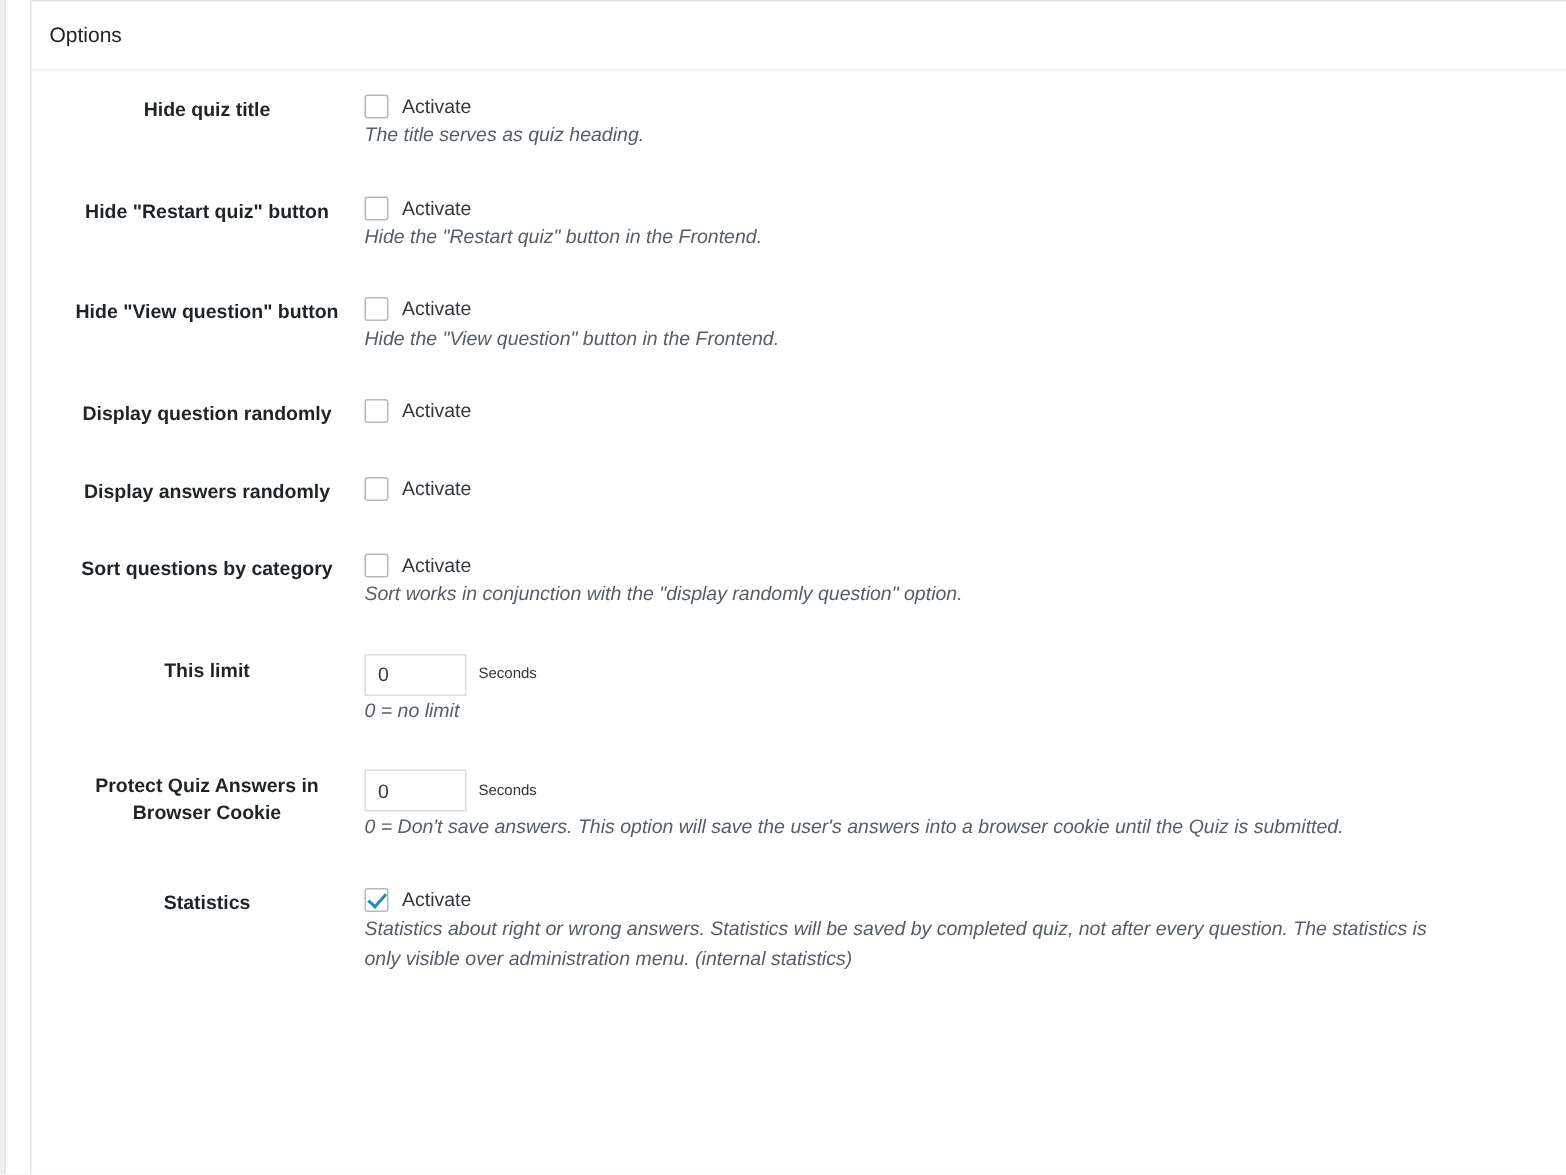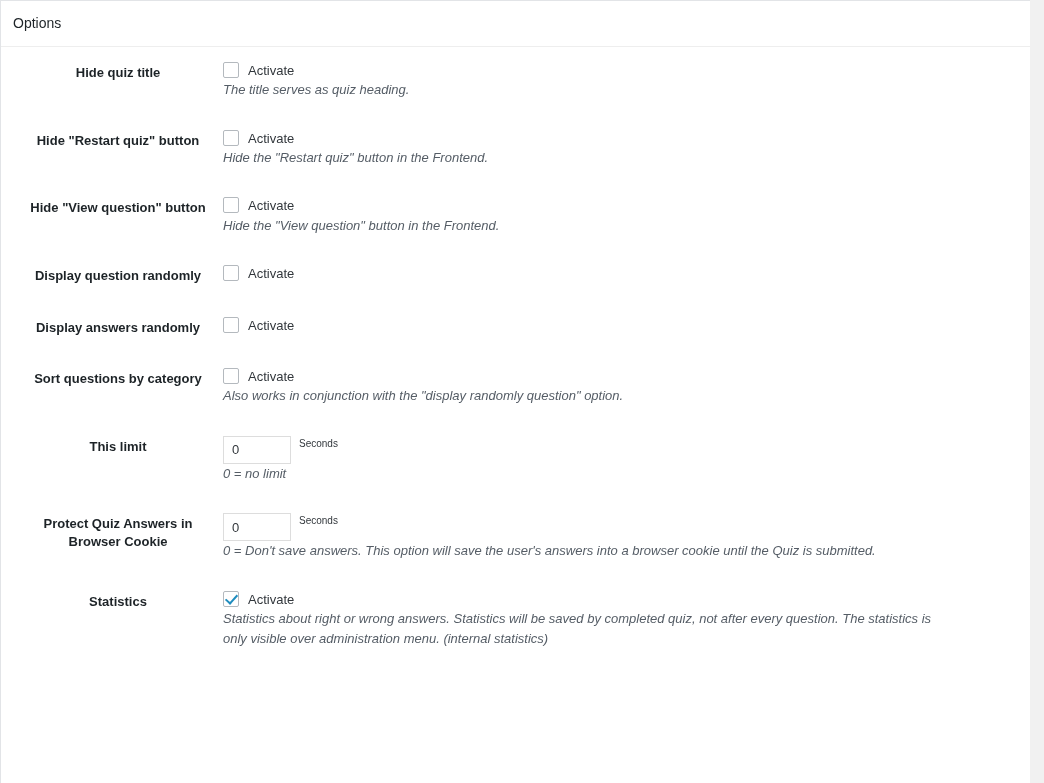--- a/index.html
+++ b/index.html
@@ -17,20 +17,21 @@
     color: #32373c;
     overflow: hidden;
   }
 
   
   .page-wrap {
     position: relative;
     width: 1012px;
     height: 783px;
     background: #ffffff;
+    padding-left: 20px;
   }
   .gutter {
     position: absolute;
     left: 0;
     top: 0;
     width: 4px;
     height: 783px;
     background: #f1f1f1;
     border-right: 1px solid #e2e4e7;
   }
@@ -86,21 +87,21 @@
   table.form-table td {
     vertical-align: top;
     padding: 15px 10px 15px 0;
     font-size: 13px;
     line-height: 1.5;
     color: #32373c;
   }
 
   .ctrl-line {
     display: flex;
-    align-items: flex-start;
+    align-items: center;
     min-height: 18px;
   }
 
   
   .cb {
     -webkit-appearance: none;
     appearance: none;
     width: 16px;
     height: 16px;
     min-width: 16px;
@@ -232,21 +233,21 @@
             </td>
           </tr>
 
           <tr>
             <th>Sort questions by category</th>
             <td>
               <div class="ctrl-line">
                 <input type="checkbox" class="cb" id="cb5" style="">
                 <label class="cb-label" for="cb5">Activate</label>
               </div>
-              <span class="desc">Also works in conjunction with the "display randomly question" option.</span>
+              <span class="desc">Sort works in conjunction with the "display randomly question" option.</span>
             </td>
           </tr>
 
           <tr>
             <th>This limit</th>
             <td>
               <div class="ctrl-line">
                 <input type="text" class="num-input" value="0" style="">
                 <span class="unit">Seconds</span>
               </div>

